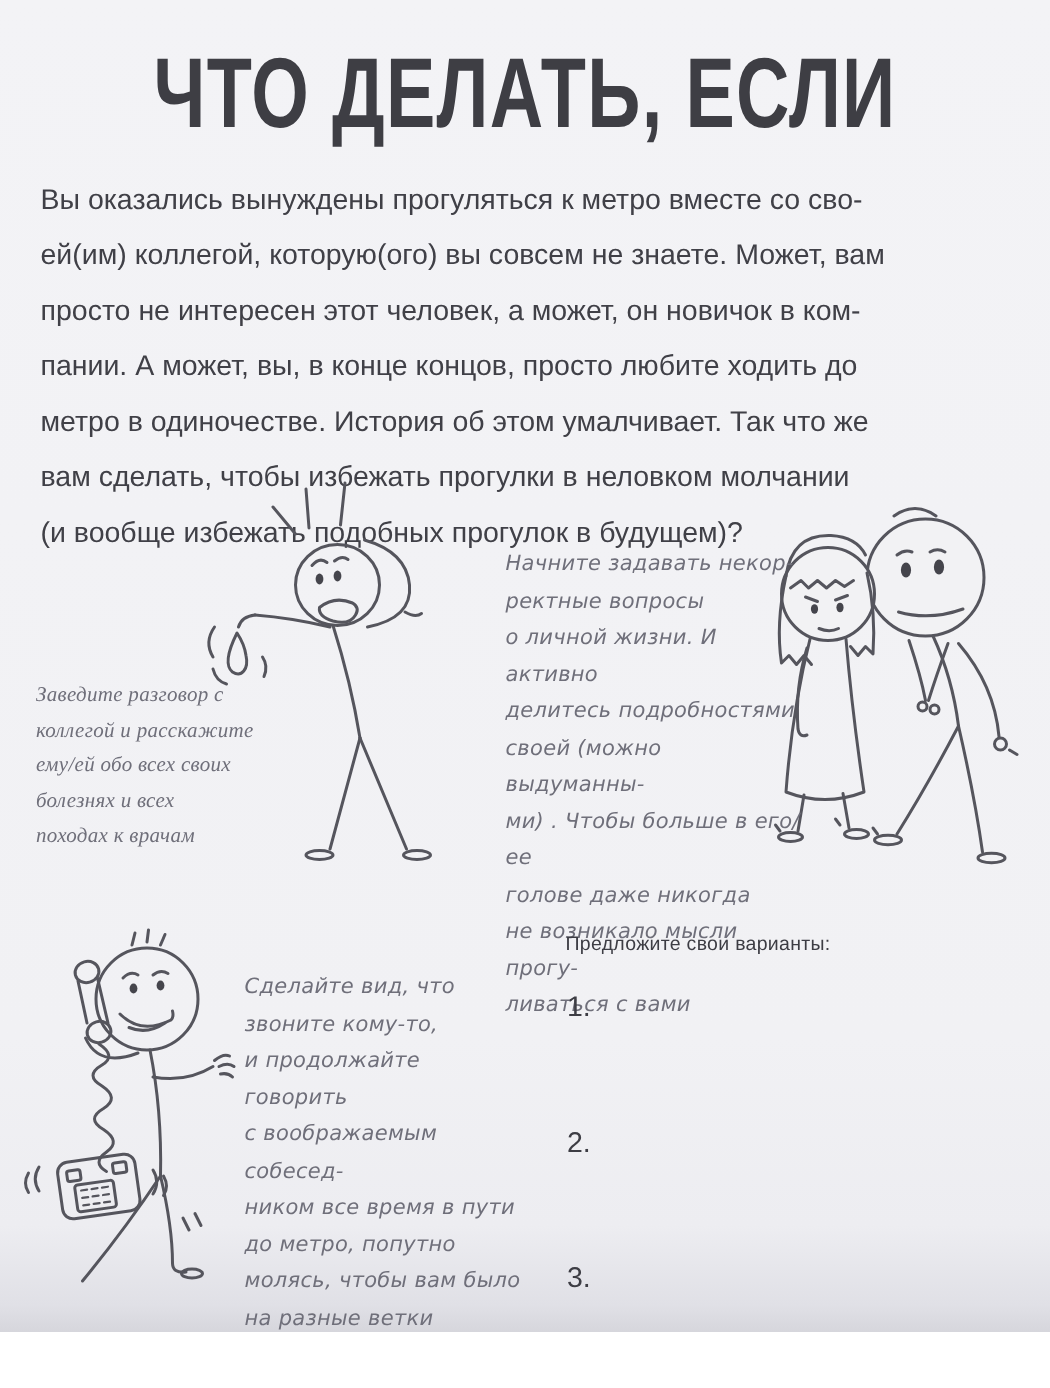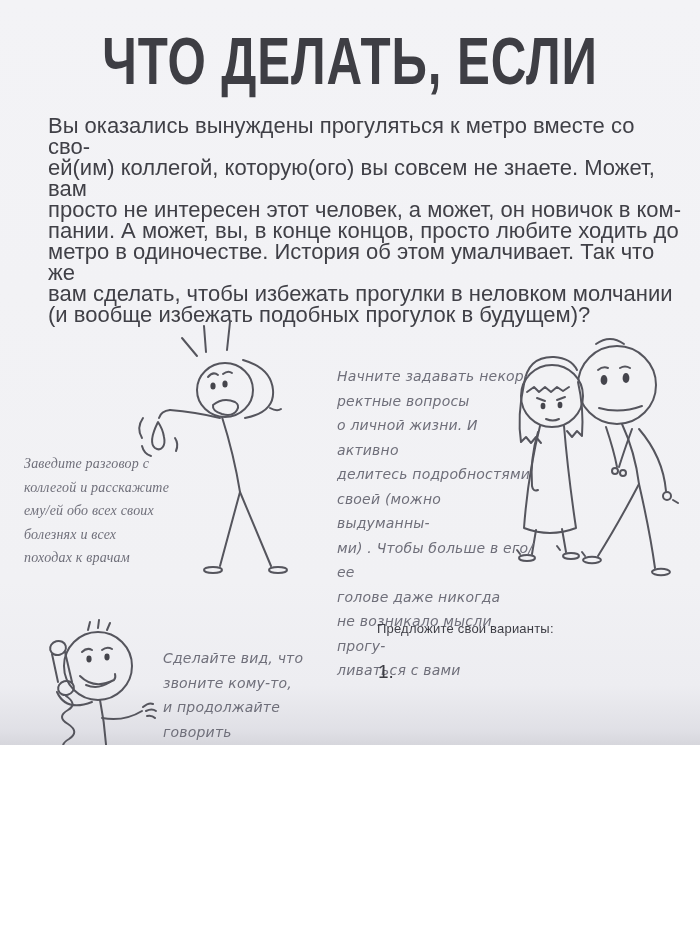--- a/index.html
+++ b/index.html
@@ -1,34 +1,34 @@
 <!DOCTYPE html>
 <html><head>
 <meta charset="utf-8">
 <style>
   html,body{margin:0;padding:0;}
   .page{
     position:relative;
-    width:700px;height:745px;
+    width:700px;height:888px;
     background:linear-gradient(180deg,#f3f3f6 0%,#f1f1f4 78%,#ededf1 92%,#e0e0e6 98%,#d6d6dc 100%);
     overflow:hidden;
     font-family:"Liberation Sans",sans-serif;
     color:#3c3c42;
   }
   .title{
     position:absolute;top:30px;left:0;width:700px;
     text-align:center;
     font-weight:bold;font-size:56px;line-height:64px;
     letter-spacing:1px;color:#3e3e44;
     transform:scale(0.88,1.18);transform-origin:50% 50%;
     white-space:nowrap;
   }
   .intro{
-    position:absolute;left:48px;top:115px;width:634px;
-    font-size:22px;line-height:21px;color:#404047;
+    position:absolute;left:27px;top:115px;width:634px;
+    font-size:19px;line-height:37px;color:#404047;
     white-space:pre-line;
   }
   .caption{
     position:absolute;
     font-family:"DejaVu Sans",sans-serif;
     font-style:italic;
     color:#6f6f7a;
     white-space:pre-line;
     letter-spacing:.2px;
   }
@@ -196,21 +196,21 @@
       </g>
     </svg>
   </div>
   <div class="caption cap3">Сделайте вид, что
 звоните кому-то,
 и продолжайте говорить
 с воображаемым собесед-
 ником все время в пути
 до метро, попутно
 молясь, чтобы вам было
-на разные свои</div>
+на разные ветки</div>
 
   <div class="suggest-heading">Предложите свои варианты:</div>
   <div class="num num1">1.</div>
   <div class="num num2">2.</div>
   <div class="num num3">3.</div>
 
 
 </div>
 
 </body></html>

